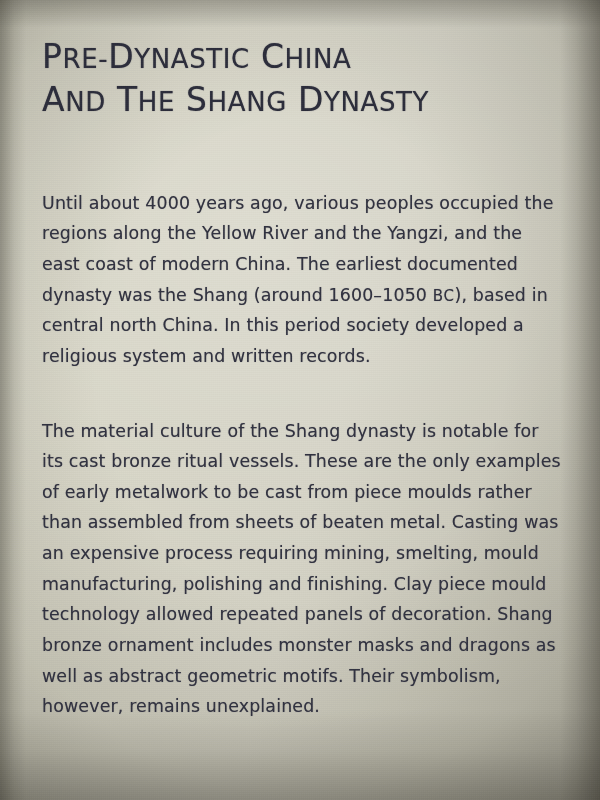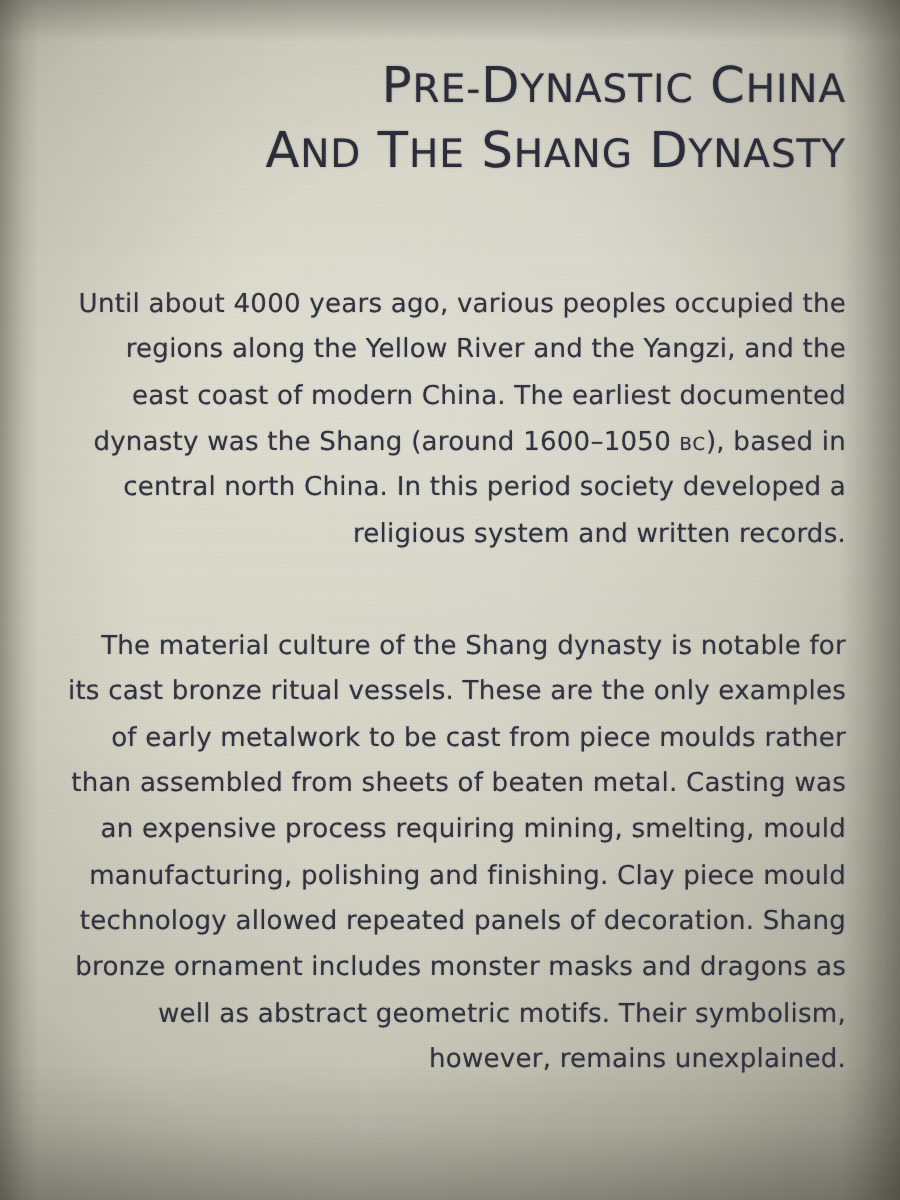--- a/index.html
+++ b/index.html
@@ -57,21 +57,20 @@
     left: 0; right: 0; top: 0; height: 28px;
     background: linear-gradient(180deg, rgba(50,48,40,0.30) 0%, rgba(0,0,0,0) 100%);
     pointer-events: none;
   }
 
   #content {
     position: relative;
     z-index: 2;
     padding: 30px 36px 0 42px;
     filter: blur(0.35px);
-    text-align: right;
   }
 
   
   #title {
     color: #2b2c3a;
     font-family: "DejaVu Sans", sans-serif;
     font-size: 33px;
     line-height: 1.30;
     font-weight: 400;
     letter-spacing: 0.6px;
@@ -86,21 +85,21 @@
   .body-para {
     color: #30313f;
     font-size: 17.4px;
     line-height: 1.76;
     letter-spacing: 0.15px;
     margin: 0;
     text-shadow: 0 0 0.9px rgba(48,49,63,0.45);
   }
   #para-1 { margin-top: 66px; }
   #para-2 { margin-top: 44px; }
-  .body-para .small-caps { font-size: 12px; letter-spacing: 0.6px; }
+  .body-para .small-caps { font-size: 15px; letter-spacing: 0.6px; }
 
   
   #grain {
     position: absolute;
     inset: 0;
     z-index: 3;
     pointer-events: none;
     opacity: 0.30;
     background-image:
       repeating-linear-gradient(0deg, rgba(255,255,255,0.045) 0px, rgba(255,255,255,0.045) 1px, rgba(0,0,0,0.035) 1px, rgba(0,0,0,0.035) 2px),

